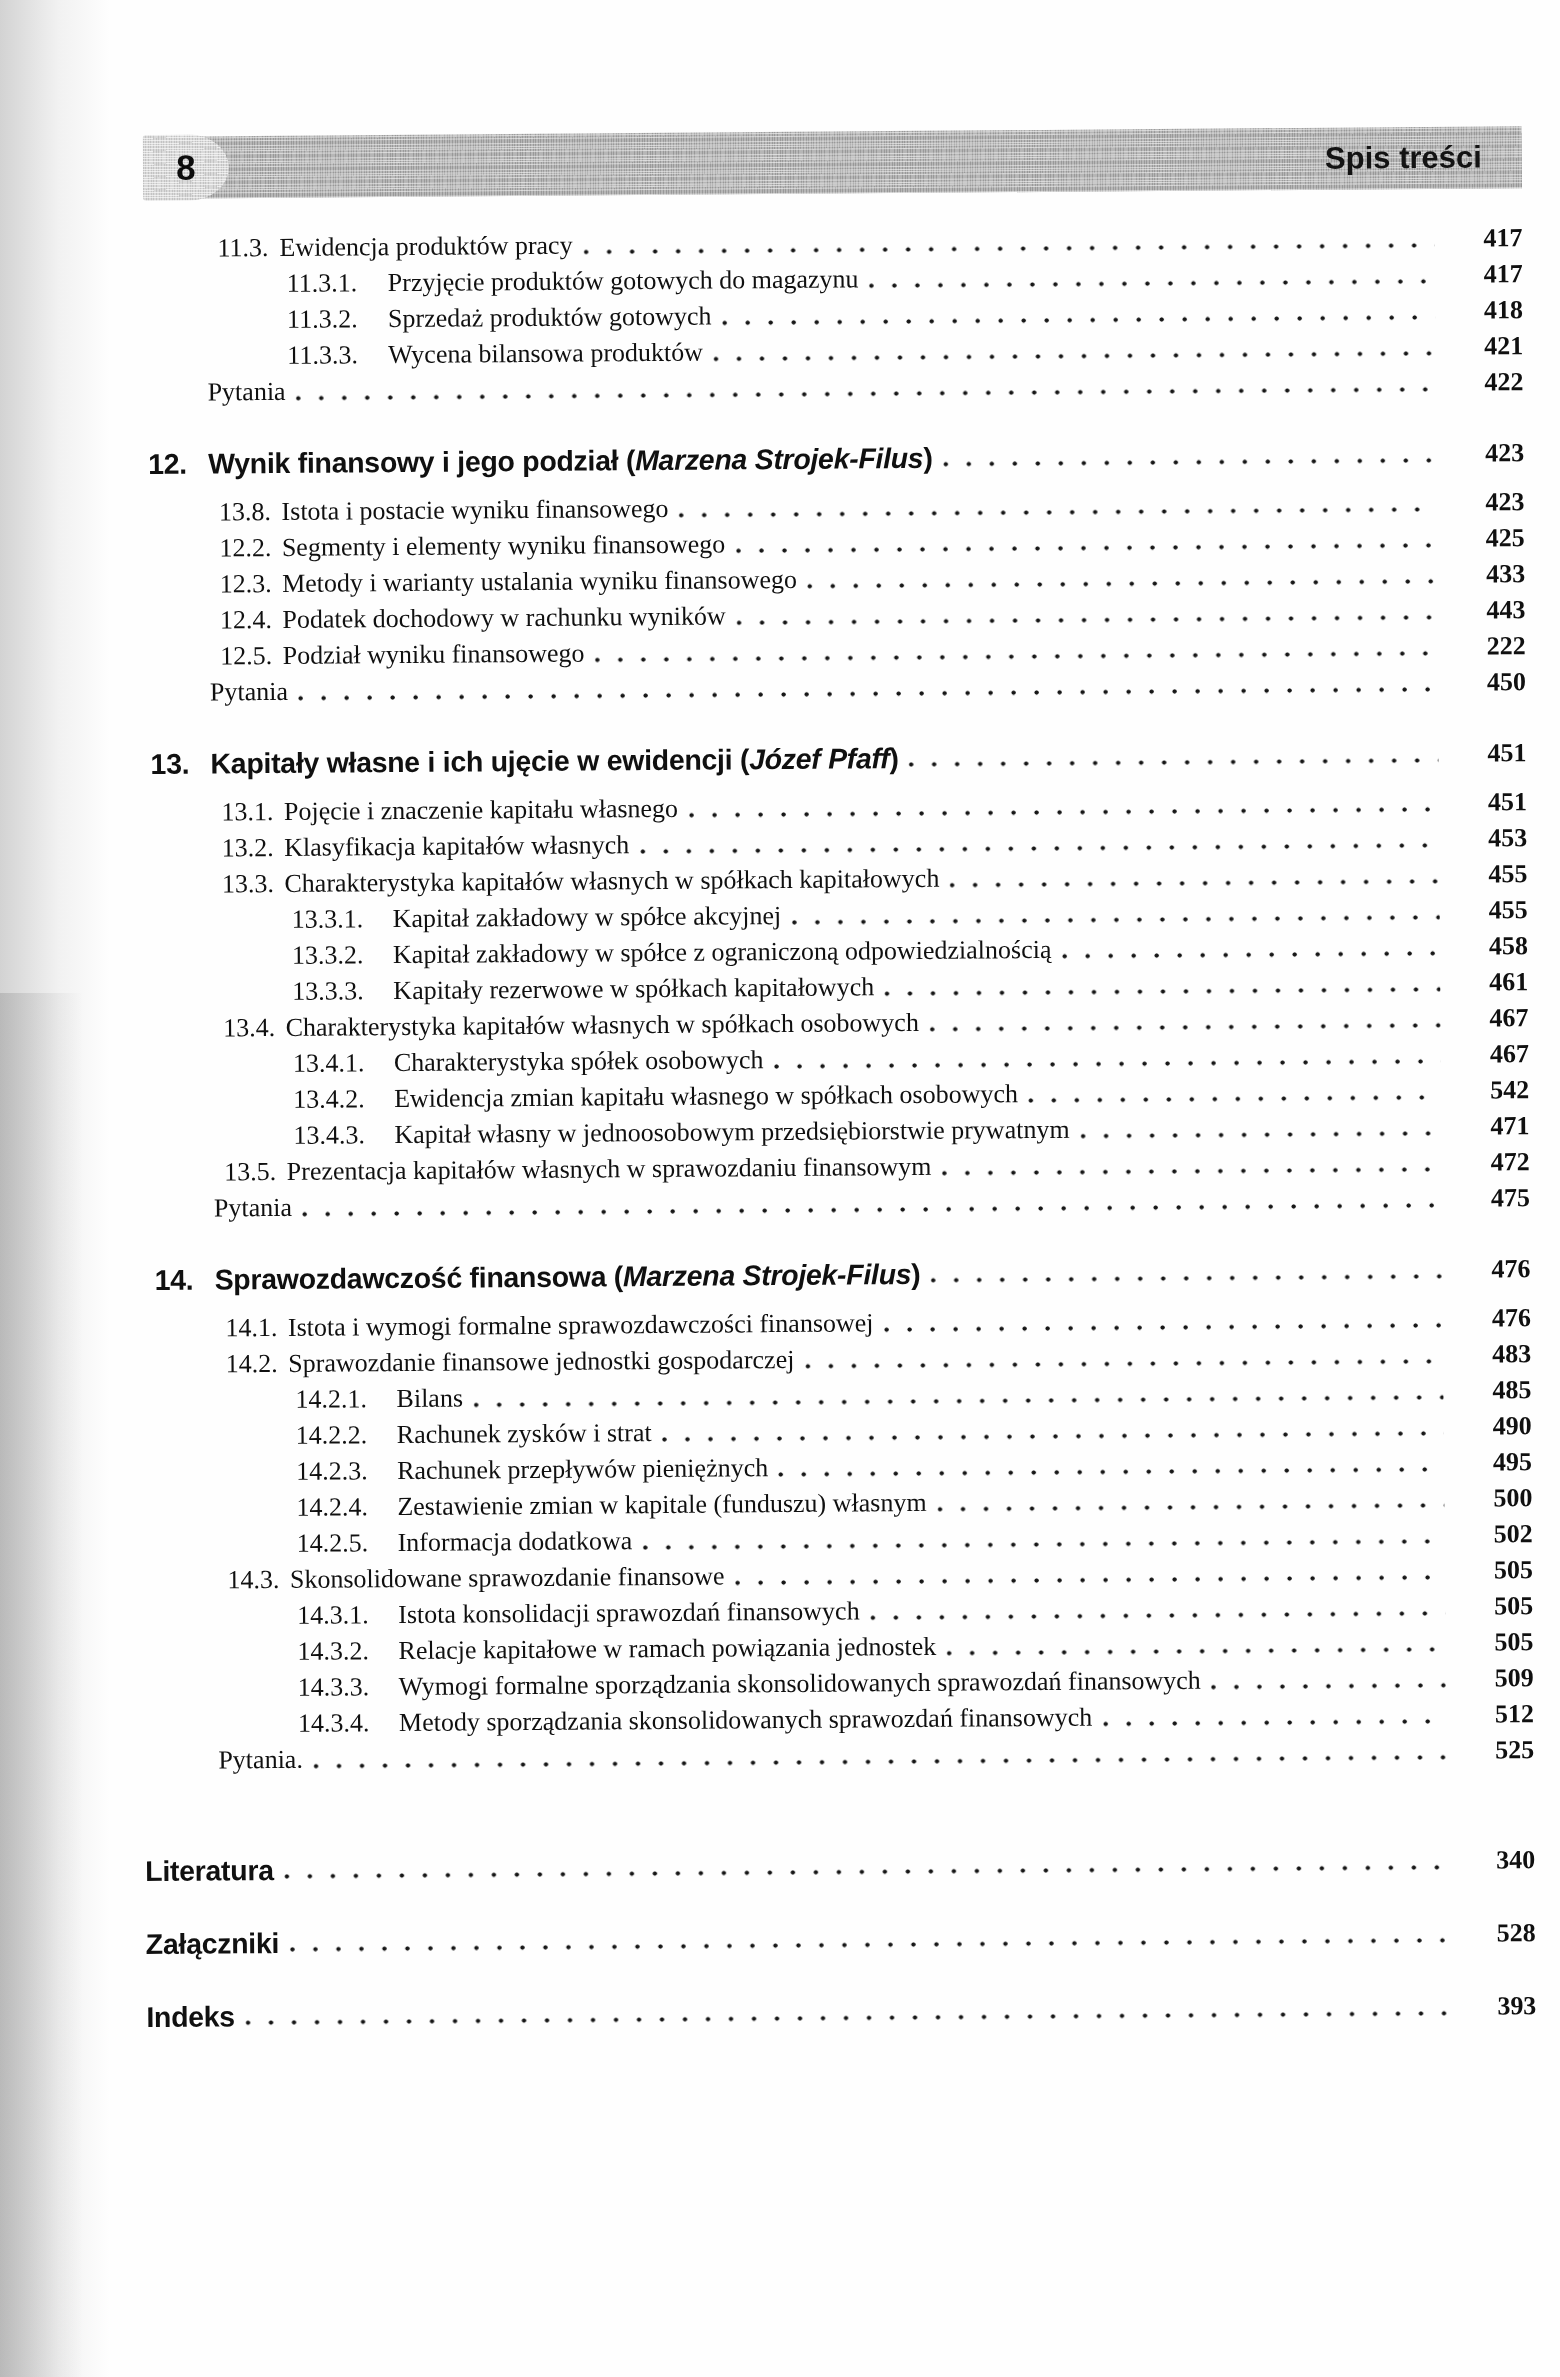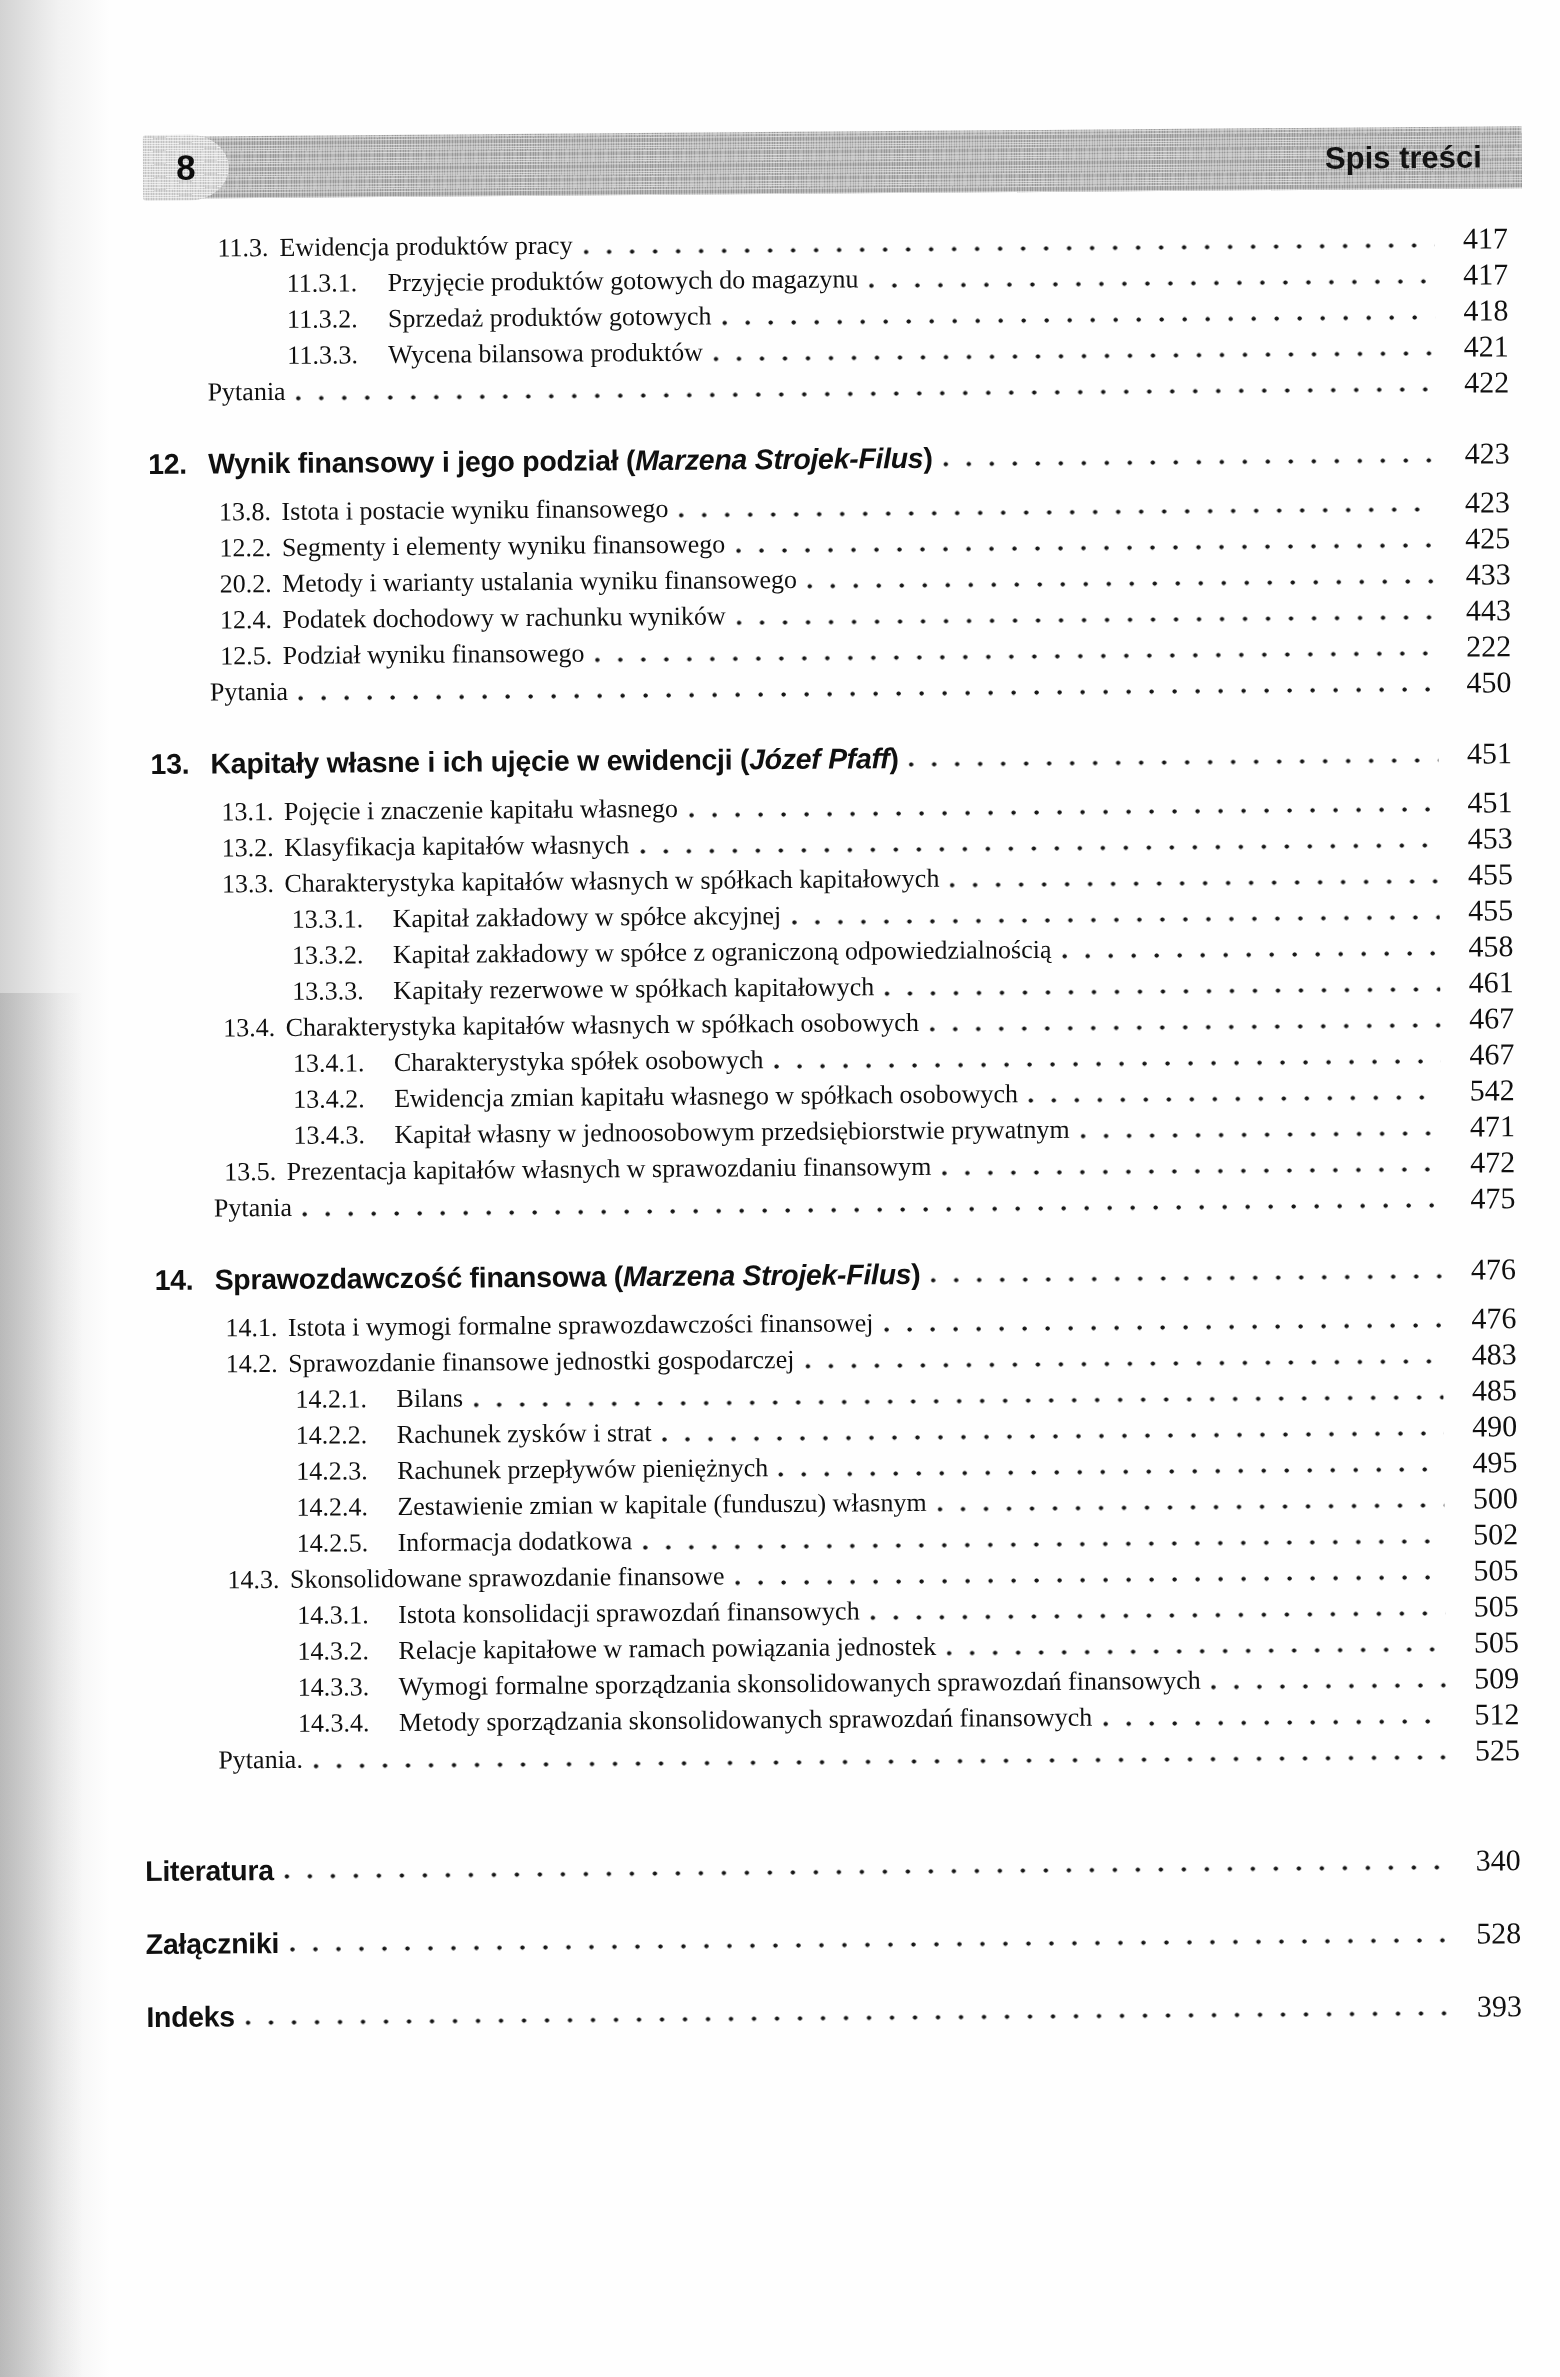--- a/index.html
+++ b/index.html
@@ -57,21 +57,21 @@
   }
   .num { flex:none; }
   .title { flex:none; }
   .dots {
     flex:1 1 auto; min-width:24px; height:5.2px;
     margin:0 14px 8.6px 10.4px;
     background-image:radial-gradient(circle at 2.6px 2.6px, #161616 1.8px, rgba(0,0,0,0) 2.5px);
     background-size:23px 5.2px;
     background-repeat:repeat-x;
   }
-  .page-ref { flex:none; width:74px; text-align:center; font-family:"Liberation Serif","DejaVu Serif",serif; font-weight:400; font-size:30px; letter-spacing:0; }
+  .page-ref { flex:none; width:74px; text-align:right; font-family:"Liberation Serif","DejaVu Serif",serif; font-weight:700; font-size:26px; letter-spacing:0; }
 
   .row.chapter {
     font-family:"Liberation Sans","DejaVu Sans",sans-serif;
     font-weight:700; font-size:28.5px; letter-spacing:-0.3px;
     margin-left:14px; margin-top:35px; margin-bottom:13px;
   }
   .row.chapter .num { width:60px; }
   .row.l2 { margin-left:74px; }
   .row.l2 .num { width:73px;text-align:center; }
   .row.l3 { margin-left:154px; }
@@ -143,21 +143,21 @@
           <span class="dots"></span>
           <span class="page-ref">423</span>
         </div>
         <div class="row l2">
           <span class="num">12.2.</span>
           <span class="title">Segmenty i elementy wyniku finansowego</span>
           <span class="dots"></span>
           <span class="page-ref">425</span>
         </div>
         <div class="row l2">
-          <span class="num">20.2.</span>
+          <span class="num">12.3.</span>
           <span class="title">Metody i warianty ustalania wyniku finansowego</span>
           <span class="dots"></span>
           <span class="page-ref">433</span>
         </div>
         <div class="row l2">
           <span class="num">12.4.</span>
           <span class="title">Podatek dochodowy w rachunku wyników</span>
           <span class="dots"></span>
           <span class="page-ref">443</span>
         </div>

